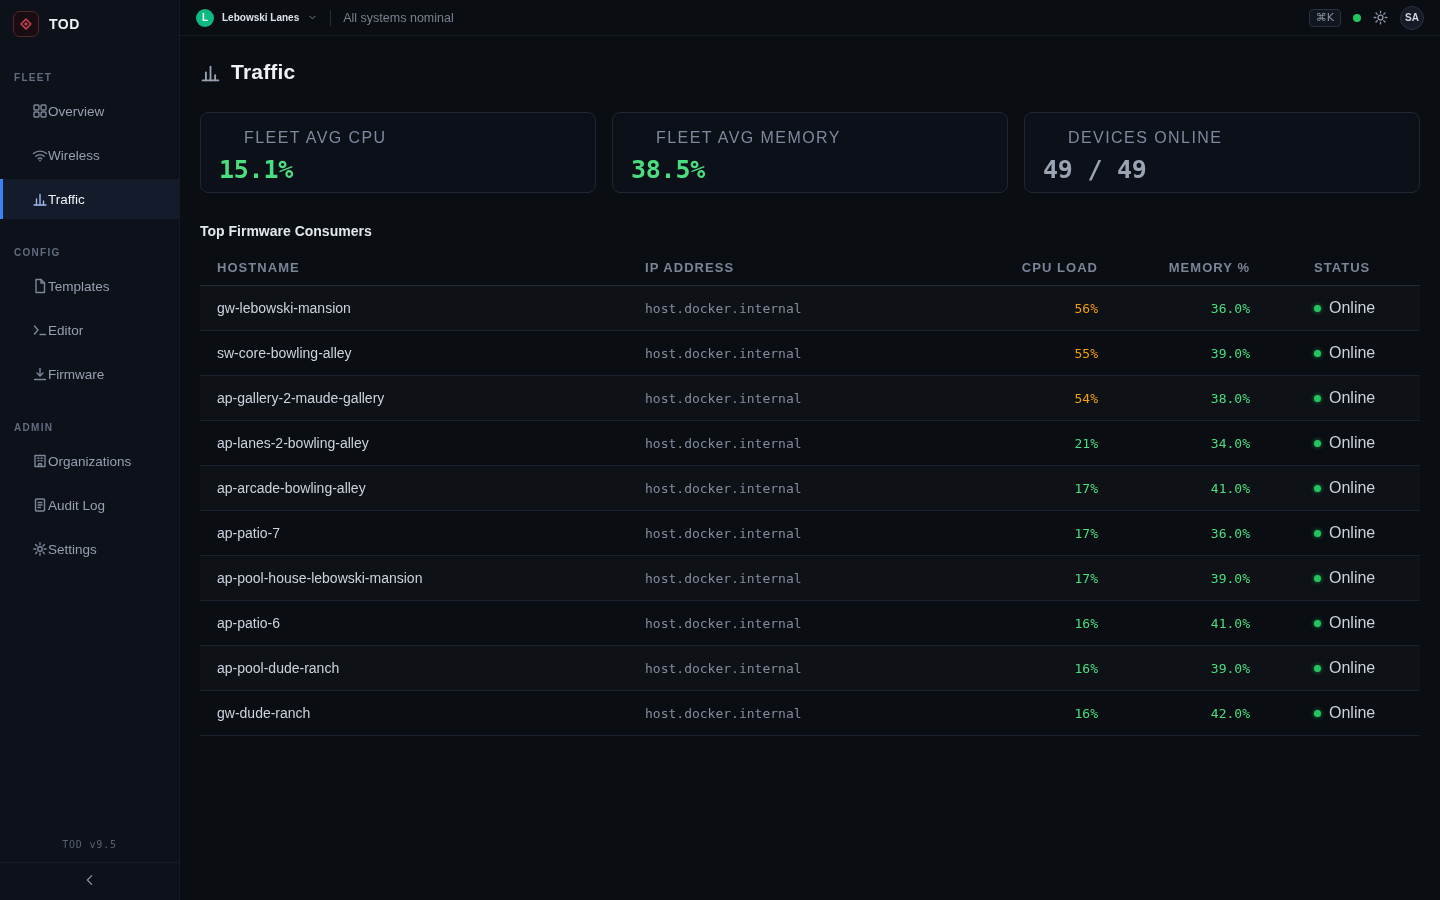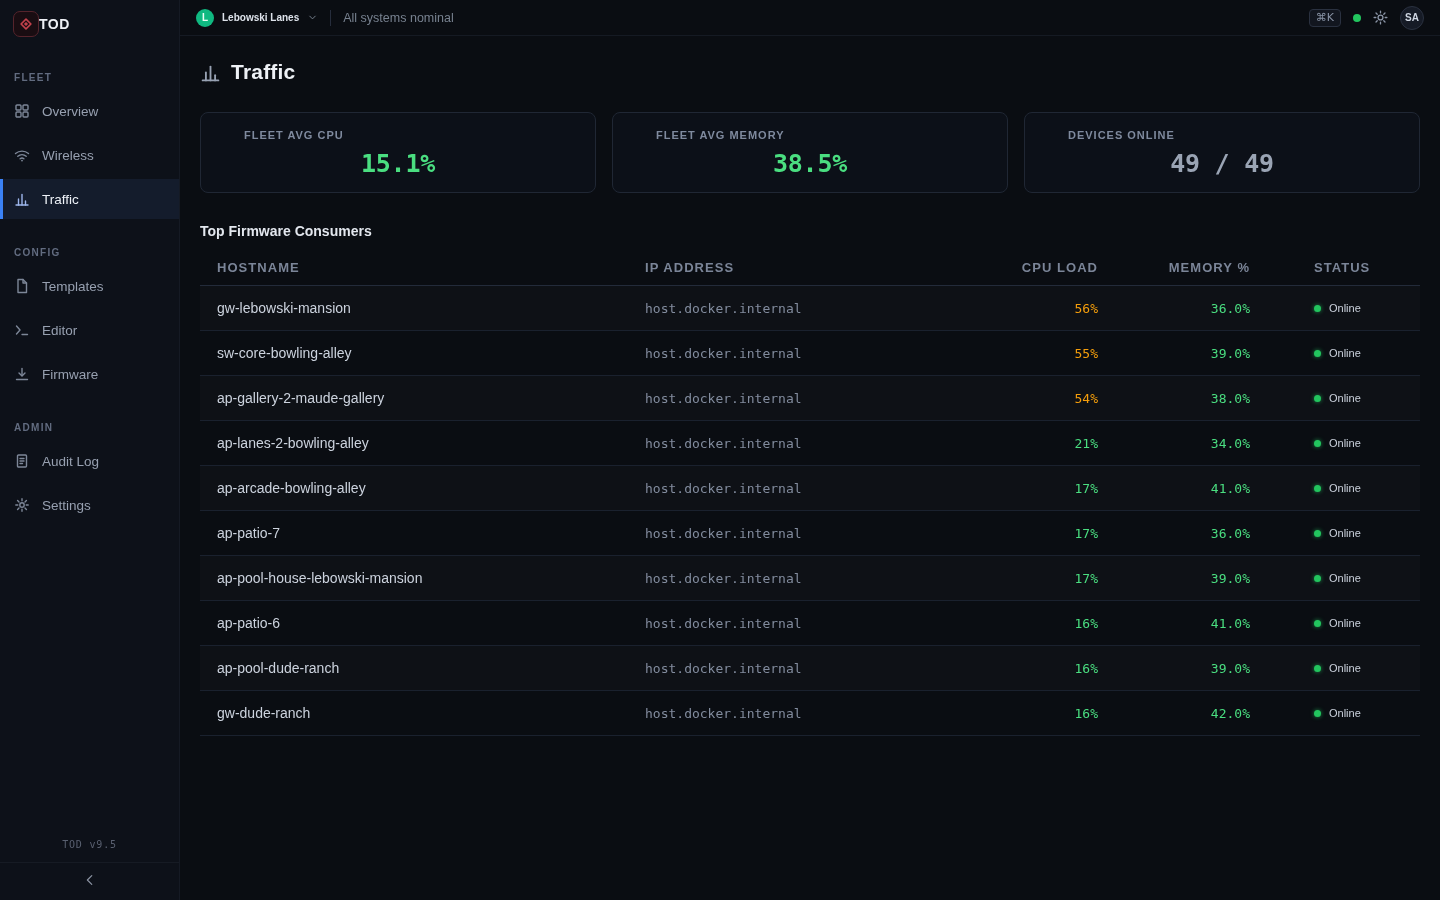--- a/index.html
+++ b/index.html
@@ -30,39 +30,39 @@
   .mono{font-family:"DejaVu Sans Mono", monospace;}
   .app{display:flex;width:1440px;height:900px;}
 
   
   .sidebar{
     width:180px;min-width:180px;height:100%;
     background:var(--panel);
     border-right:1px solid #151a24;
     display:flex;flex-direction:column;
   }
-  .logo-row{display:flex;align-items:center;gap:0;height:48px;padding:0 13px;}
+  .logo-row{display:flex;align-items:center;gap:10px;height:48px;padding:0 13px;}
   .logo-box{
     width:26px;height:26px;border-radius:7px;
     border:1px solid #55242c;background:#190d12;
     color:var(--brand-red);
     display:flex;align-items:center;justify-content:center;
   }
   .logo-box svg{width:18px;height:18px}
   .logo-text{font-size:14px;font-weight:700;color:#eef1f6;letter-spacing:.04em}
 
   .nav{flex:0 0 auto;display:flex;flex-direction:column;}
   .nav-section-label{
     margin:24px 0 8px;padding:0 14px;
     font-size:10px;font-weight:700;letter-spacing:.13em;
     color:var(--muted2);text-transform:uppercase;
   }
   .nav-item{
-    display:flex;align-items:center;gap:12px;
-    height:40px;margin-bottom:4px;padding:0 14px;
+    display:flex;align-items:center;
+    height:40px;margin-bottom:4px;padding:0 32px;
     color:#97a0b0;font-size:13.5px;cursor:pointer;
   }
   .nav-item .nav-icon{width:16px;height:16px;display:inline-flex;color:#7d8798}
   .nav-item .nav-icon svg{width:16px;height:16px}
   .nav-item.active{
     background:#141c2c;color:#edf1f7;
     box-shadow:inset 3px 0 0 var(--accent);
   }
   .nav-item.active .nav-icon{color:#9db6ec}
 
@@ -120,26 +120,26 @@
   .title-icon{display:inline-flex;color:#98a2b3}
   .title-icon svg{width:21px;height:21px}
   .page-title-row h1{font-size:21px;font-weight:700;color:#eef1f6;letter-spacing:.01em}
 
   .stats-row{display:grid;grid-template-columns:repeat(3,1fr);gap:16px;}
   .stat-card{
     background:var(--card);border:1px solid #202734;border-radius:8px;
     padding:16px 18px;height:81px;
   }
   .stat-label{
-    font-size:11px;font-weight:700;letter-spacing:.09em;
+    font-size:16px;font-weight:400;letter-spacing:.09em;
     color:#7f8a9e;text-transform:uppercase;margin-bottom:8px;padding-left:25px;
   }
   .stat-value{
     font-family:"DejaVu Sans Mono", monospace;
-    font-size:25px;font-weight:600;letter-spacing:-.01em;text-align:center;
+    font-size:25px;font-weight:600;letter-spacing:-.01em;
   }
   .stat-value.green{color:var(--green)}
   .stat-value.muted{color:var(--muted-value)}
 
   .table-title{font-size:14px;font-weight:700;color:#e3e7ee;margin:30px 0 10px;}
 
   .t-header,.t-row{
     display:grid;
     grid-template-columns:445px 280px 173px 152px 1fr;
     align-items:center;
@@ -155,21 +155,21 @@
   .right{text-align:right}
   .col0{padding-left:17px}
   .col4{padding-left:64px}
   .cell.hostname{font-size:14px;color:#ccd3de}
   .cell.ip{font-size:13px;color:#828c9e}
   .cell.mono{font-size:13px}
   .cell.warn{color:var(--orange)}
   .cell.ok{color:var(--green)}
   .cell.status{display:flex;align-items:center;gap:8px;}
   .status-dot{width:7px;height:7px;border-radius:50%;background:var(--dot);box-shadow:0 0 4px rgba(34,197,94,.7);}
-  .status-text2{font-size:11px;color:#cbd2dd}
+  .status-text2{font-size:16px;color:#cbd2dd}
 </style>
 </head>
 <body>
 
 <div class="app">
 
   <aside class="sidebar">
     <div class="logo-row">
       <span class="logo-box">
           <svg viewBox="0 0 16 16" fill="none" stroke="currentColor" stroke-width="1.4" stroke-linecap="round" stroke-linejoin="round">
@@ -237,20 +237,29 @@
           <span class="nav-icon">
             <svg viewBox="0 0 16 16" fill="none" stroke="currentColor" stroke-width="1.4" stroke-linecap="round" stroke-linejoin="round">
               <path d="M8 2.5v7"></path>
               <path d="M5 7l3 3 3-3"></path>
               <path d="M2.5 13.5h11"></path>
             </svg>
           </span>
           <span class="nav-label">Firmware</span>
         </div>
         <div class="nav-section-label">ADMIN</div>
+        <div class="nav-item">
+          <span class="nav-icon">
+            <svg viewBox="0 0 16 16" fill="none" stroke="currentColor" stroke-width="1.4" stroke-linecap="round" stroke-linejoin="round">
+              <rect x="3" y="2.5" width="10" height="11"></rect>
+              <path d="M5.8 5.3h1.2M9 5.3h1.2M5.8 7.8h1.2M9 7.8h1.2M6.6 13.5v-2.8h2.8v2.8"></path>
+            </svg>
+          </span>
+          <span class="nav-label">Organizations</span>
+        </div>
         <div class="nav-item">
           <span class="nav-icon">
             <svg viewBox="0 0 16 16" fill="none" stroke="currentColor" stroke-width="1.4" stroke-linecap="round" stroke-linejoin="round">
               <rect x="3.5" y="2" width="9" height="12" rx="1"></rect>
               <path d="M6 5.5h4M6 8h4M6 10.5h2.5"></path>
             </svg>
           </span>
           <span class="nav-label">Audit Log</span>
         </div>
         <div class="nav-item">

